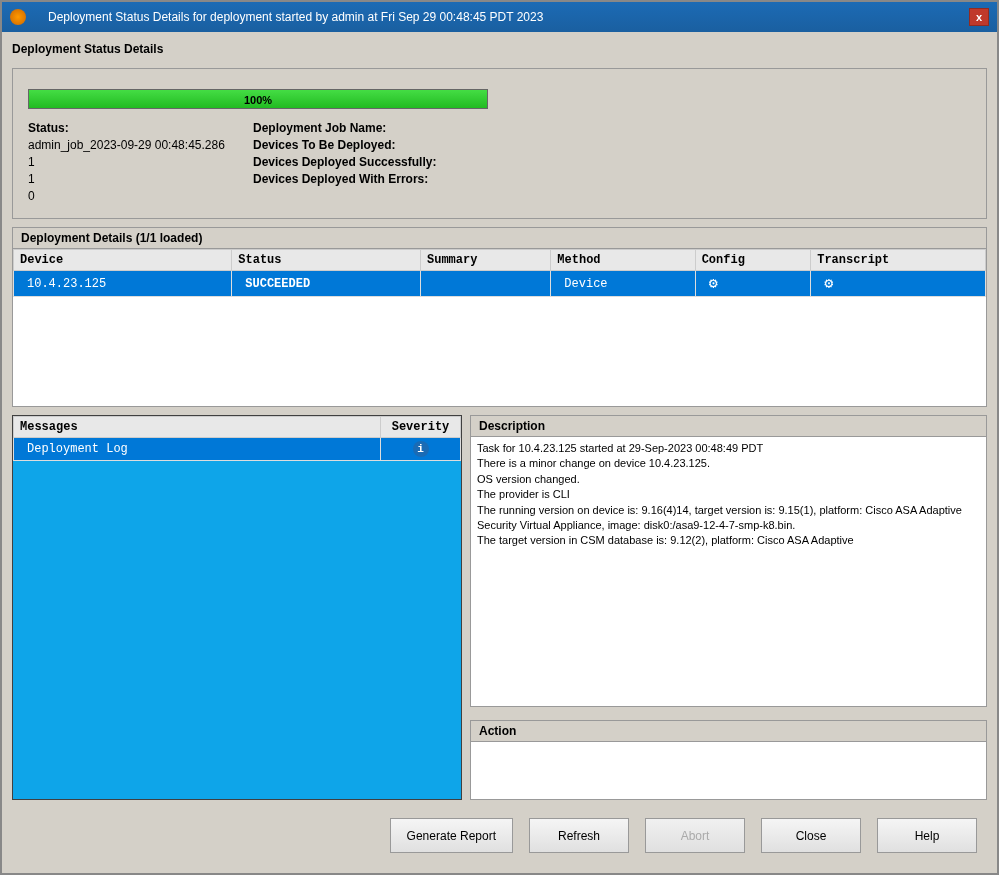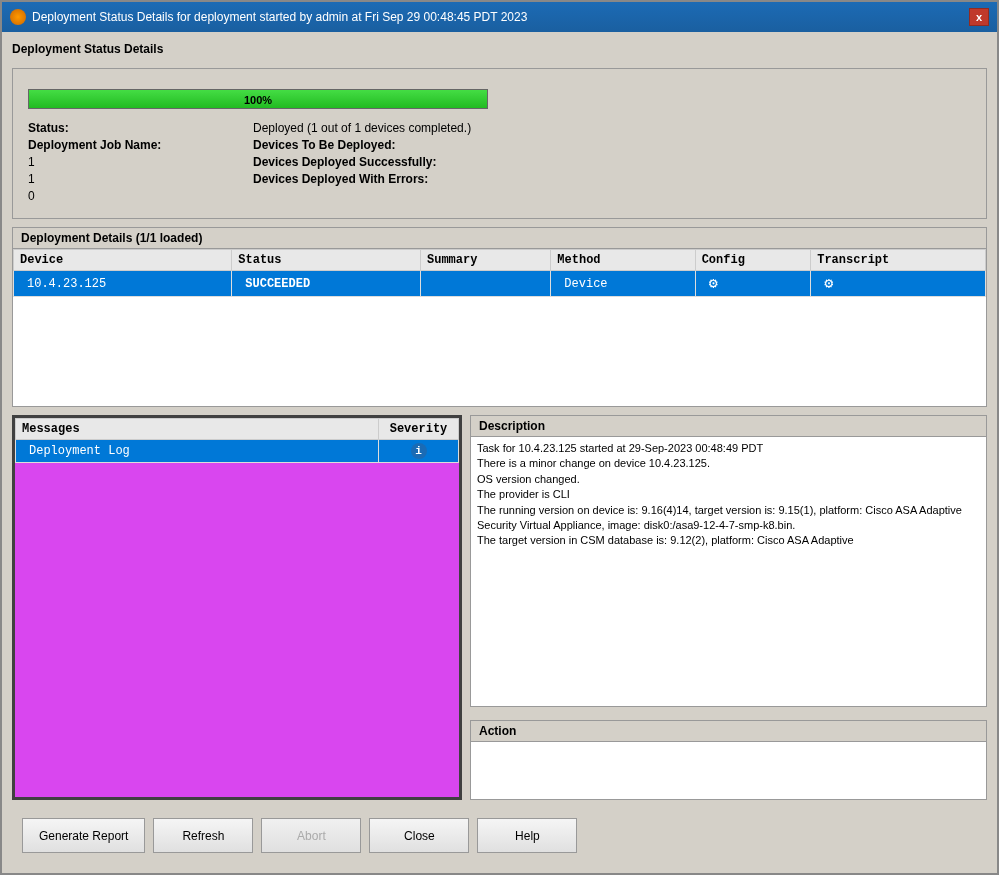--- a/index.html
+++ b/index.html
@@ -28,21 +28,21 @@
       display: flex;
       align-items: center;
       justify-content: space-between;
       height: 30px;
       flex-shrink: 0;
     }
 
     .title-bar-left {
       display: flex;
       align-items: center;
-      gap: 6px;
+      gap: 22px;
     }
 
     .title-bar-icon {
       width: 16px;
       height: 16px;
       background: radial-gradient(circle, #ff9900, #cc6600);
       border-radius: 50%;
       flex-shrink: 0;
     }
 
@@ -199,22 +199,22 @@
       gap: 8px;
       flex: 1;
       min-height: 0;
     }
 
     .messages-panel {
       width: 450px;
       flex-shrink: 0;
       display: flex;
       flex-direction: column;
-      border: 3px solid #404040;
-      background: #d946ef;
+      border: 1px solid #404040;
+      background: #0ea5e9;
     }
 
     .messages-table {
       flex: 1;
       overflow-y: auto;
     }
 
     .messages-table table {
       width: 100%;
     }
@@ -277,22 +277,22 @@
       white-space: pre-wrap;
       word-break: break-word;
     }
 
     .scrollbar-visible {
       overflow-y: scroll;
     }
 
     .bottom-buttons {
       display: flex;
-      justify-content: flex-start;
-      gap: 8px;
+      justify-content: flex-end;
+      gap: 16px;
       padding: 10px;
       flex-shrink: 0;
     }
 
     .btn {
       min-width: 100px;
       height: 35px;
       background: linear-gradient(to bottom, #f5f5f5, #e0e0e0);
       border: 1px solid #999;
       padding: 4px 16px;
@@ -326,23 +326,23 @@
 
     <div class="status-panel">
       <div class="progress-container">
         <div class="progress-bar-wrapper">
           <div class="progress-bar-fill" style="width:100%"></div>
           <span class="progress-label">100%</span>
         </div>
       </div>
       <div class="info-grid">
         <span class="info-key">Status:</span>
-        <span class="info-val">Deployed  (1 out of 1 devices completed.)</span>
 
         <span class="info-key">Deployment Job Name:</span>
+        <span class="info-val">admin_job_2023-09-29 00:48:45.286</span>
 
         <span class="info-key">Devices To Be Deployed:</span>
         <span class="info-val">1</span>
 
         <span class="info-key">Devices Deployed Successfully:</span>
         <span class="info-val">1</span>
 
         <span class="info-key">Devices Deployed With Errors:</span>
         <span class="info-val">0</span>
       </div>

